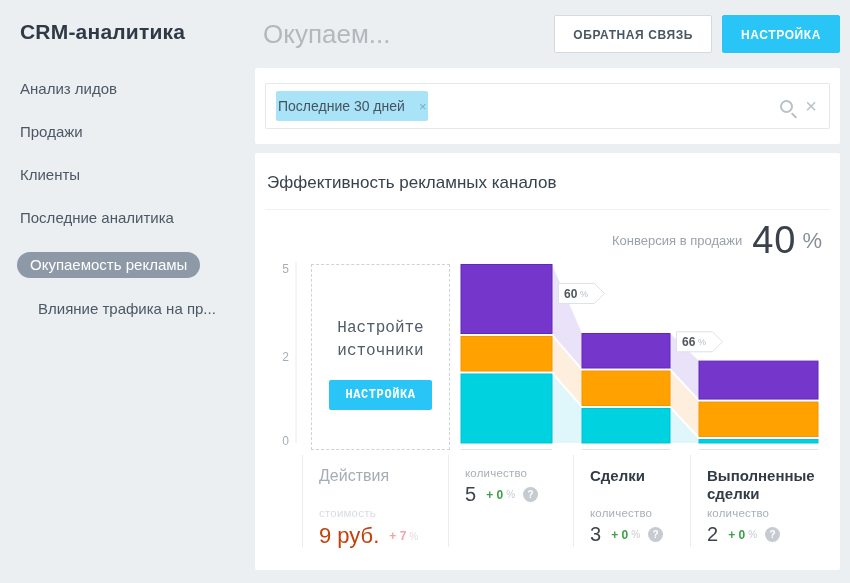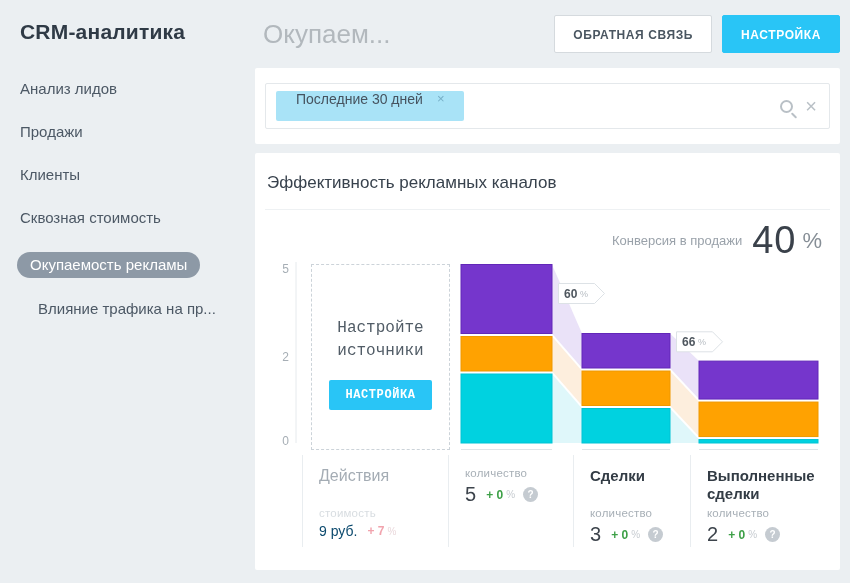--- a/index.html
+++ b/index.html
@@ -26,22 +26,22 @@
   .topbar { display:flex; align-items:center; height:42px; margin-bottom:13px; padding-left:8px; }
   .page-title { font-size:26px; font-weight:400; color:#b2b8bd; flex:1 1 auto; }
   .btn { border-radius:2px; font-size:12px; font-weight:700; letter-spacing:.6px;
          padding:0 18px; height:38px; line-height:38px; cursor:pointer; white-space:nowrap; }
   .btn-outline { background:#ffffff; border:1px solid #d5dade; color:#4a5661; margin-right:10px; }
   .btn-accent  { background:#29c5f6; border:1px solid #29c5f6; color:#ffffff; }
   
   .filter-card { background:#ffffff; border-radius:2px; height:76px; padding:15px 10px; margin-bottom:9px; }
   .search-box { position:relative; height:46px; border:1px solid #e4e8eb; border-radius:2px;
                 background:#ffffff; display:flex; align-items:center; padding:0 60px 0 10px; }
-  .tag { background:#a9e3f7; border-radius:2px; height:30px; display:flex; align-items:flex-start;
-         padding:0 20px; font-size:14px; color:#46535f; cursor:default; }
+  .tag { background:#a9e3f7; border-radius:2px; height:30px; display:flex; align-items:center;
+         padding:0 2px; font-size:14px; color:#46535f; cursor:default; }
   .tag .tag-x { color:#76aec7; font-size:13px; margin-left:14px; cursor:pointer; }
   .sb-icons { position:absolute; right:12px; top:0; height:100%; display:flex; align-items:center; gap:12px; }
   .icon-search { width:13px; height:13px; border:2px solid #b9c0c6; border-radius:50%; position:relative; display:inline-block; cursor:pointer; }
   .icon-search::after { content:""; position:absolute; width:2px; height:7px; background:#b9c0c6;
                         transform:rotate(-45deg); left:11px; top:10px; border-radius:1px; }
   .icon-x { color:#b9c0c6; font-size:20px; line-height:20px; cursor:pointer; font-weight:400; }
   
   .chart-card { background:#ffffff; border-radius:2px; height:417px; position:relative; }
   .panel-title { font-size:17px; color:#38424d; padding:20px 10px 16px 12px; }
   .panel-divider { height:1px; background:#eef1f3; margin:0 10px; }
@@ -61,38 +61,38 @@
                 padding:8px 16px; cursor:pointer; }
   
   .stats { position:absolute; left:0; top:302px; width:524px; height:108px; }
   .stat-col { position:absolute; top:0; height:92px; border-left:1px solid #e9edf0; padding:12px 0 0 16px; }
   .stat-name { font-size:15px; font-weight:600; color:#333c45; line-height:18px; height:40px; }
   .stat-col.disabled .stat-name { color:#a4acb4; font-weight:400; font-size:16px; }
   .stat-metric { font-size:11.5px; color:#a8b0b7; letter-spacing:.2px; margin-bottom:4px; }
   .stat-col.disabled .stat-metric { color:#d8dde1; }
   .stat-value-row { display:flex; align-items:center; }
   .stat-value { font-size:20px; color:#3d444c; margin-right:10px; }
-  .stat-col.disabled .stat-value { color:#0c4a6e; font-size:14px; }
+  .stat-col.disabled .stat-value { color:#c2410c; font-size:22px; }
   .stat-delta { font-size:12px; font-weight:700; color:#3da047; }
   .stat-col.disabled .stat-delta { color:#f1a3ad; }
   .stat-delta-unit { font-size:10px; color:#c7ccd1; margin-left:3px; }
   .stat-col.disabled .stat-delta-unit { color:#ead9dc; }
   .stat-help { width:15px; height:15px; border-radius:50%; background:#c5cbd1; color:#ffffff;
                font-size:10px; font-weight:700; text-align:center; line-height:15px; margin-left:8px; cursor:pointer; }
 </style>
 </head>
 <body>
 
 <div class="sidebar">
   <div class="sb-title">CRM-аналитика</div>
   <div id="sidebar-menu">
       <div class="sb-item"><span>Анализ лидов</span></div>
       <div class="sb-item"><span>Продажи</span></div>
       <div class="sb-item"><span>Клиенты</span></div>
-      <div class="sb-item"><span>Сквозная стоимость</span></div>
+      <div class="sb-item"><span>Последние аналитика</span></div>
       <div class="sb-item active"><span>Окупаемость рекламы</span></div>
       <div class="sb-item indent"><span>Влияние трафика на пр...</span></div>
     </div>
 </div>
 
 <div class="main">
 
   <div class="topbar">
     <div class="page-title">Окупаем...</div>
     <div class="btn btn-outline">ОБРАТНАЯ СВЯЗЬ</div>

